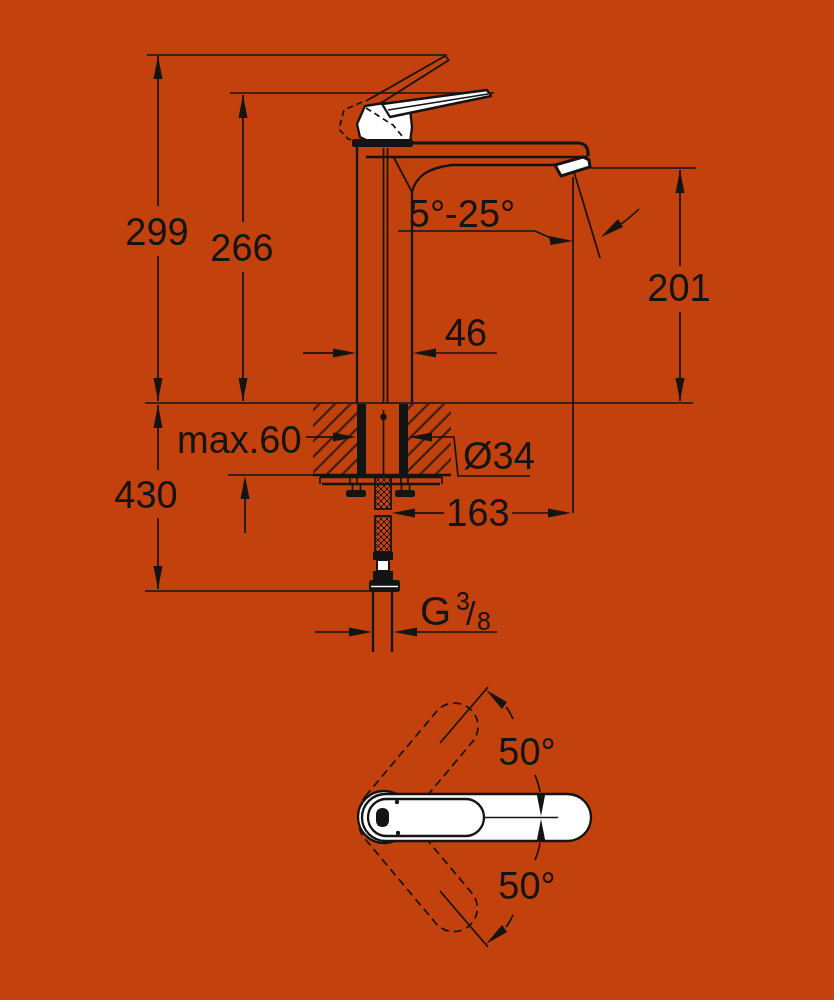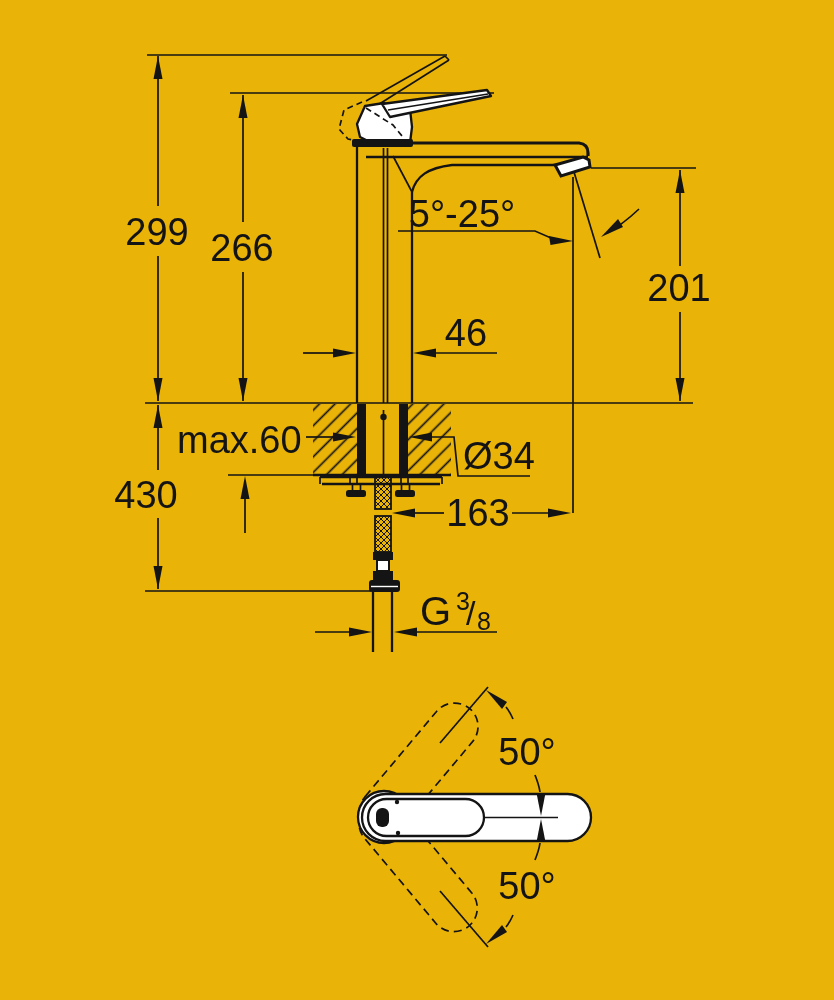--- a/index.html
+++ b/index.html
@@ -1,16 +1,16 @@
 <!DOCTYPE html>
 <html><head>
 <meta charset="utf-8">
 <style>
   html,body{margin:0;padding:0;background:#ffffff;}
-  .stage{position:relative;width:834px;height:1000px;background:#eab308;overflow:hidden;}
+  .stage{position:relative;width:834px;height:1000px;background:#c2410c;overflow:hidden;}
   svg{position:absolute;left:0;top:0;}
   .ol{stroke:#141414;fill:none;stroke-width:2.3;stroke-linejoin:round;stroke-linecap:butt;}
   .olw{stroke:#141414;fill:#ffffff;stroke-width:2.3;stroke-linejoin:round;}
   .thk{stroke-width:3.2;}
   .tn{stroke-width:1.4;}
   .dim{stroke:#141414;stroke-width:1.7;fill:none;stroke-linecap:butt;}
   .dsh{stroke-dasharray:6 4;}
   .dshp{stroke-dasharray:8 5;}
   .ar{fill:#141414;stroke:none;}
   .blk{fill:#141414;stroke:none;}

